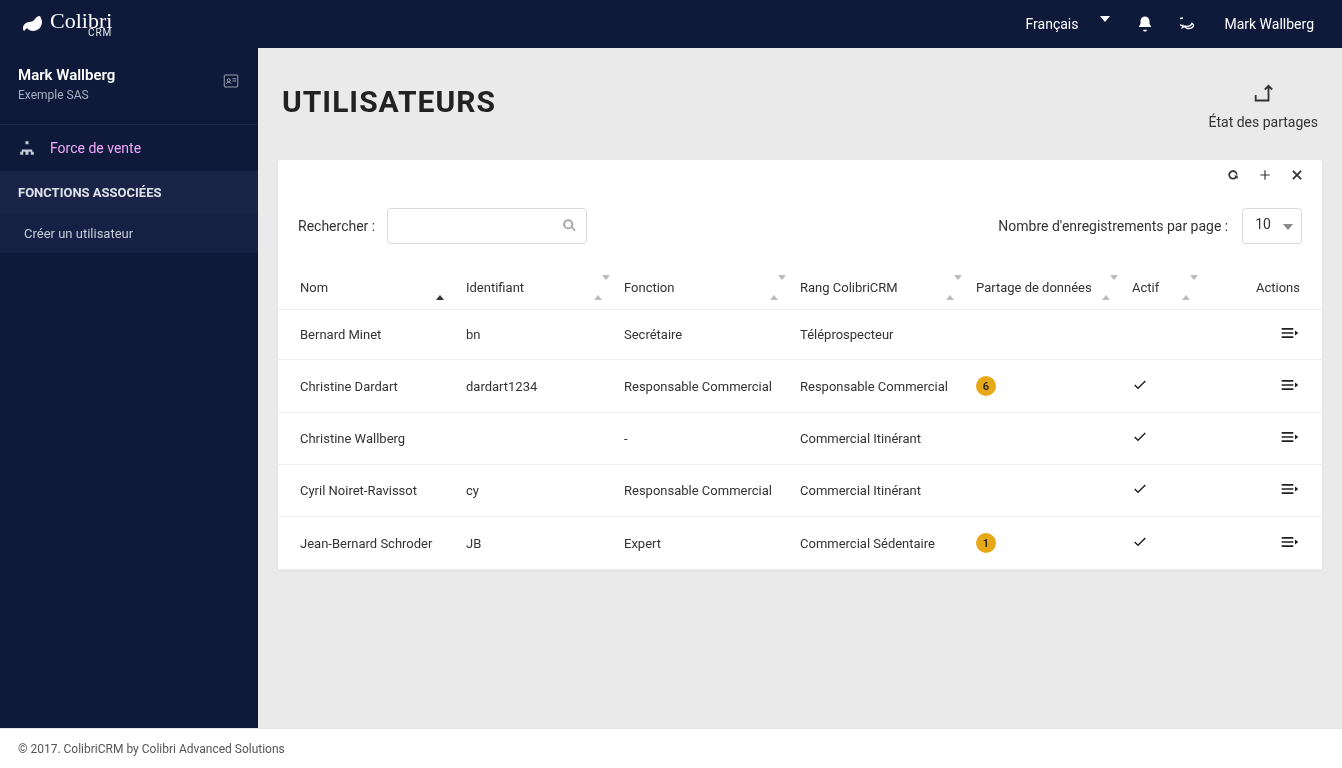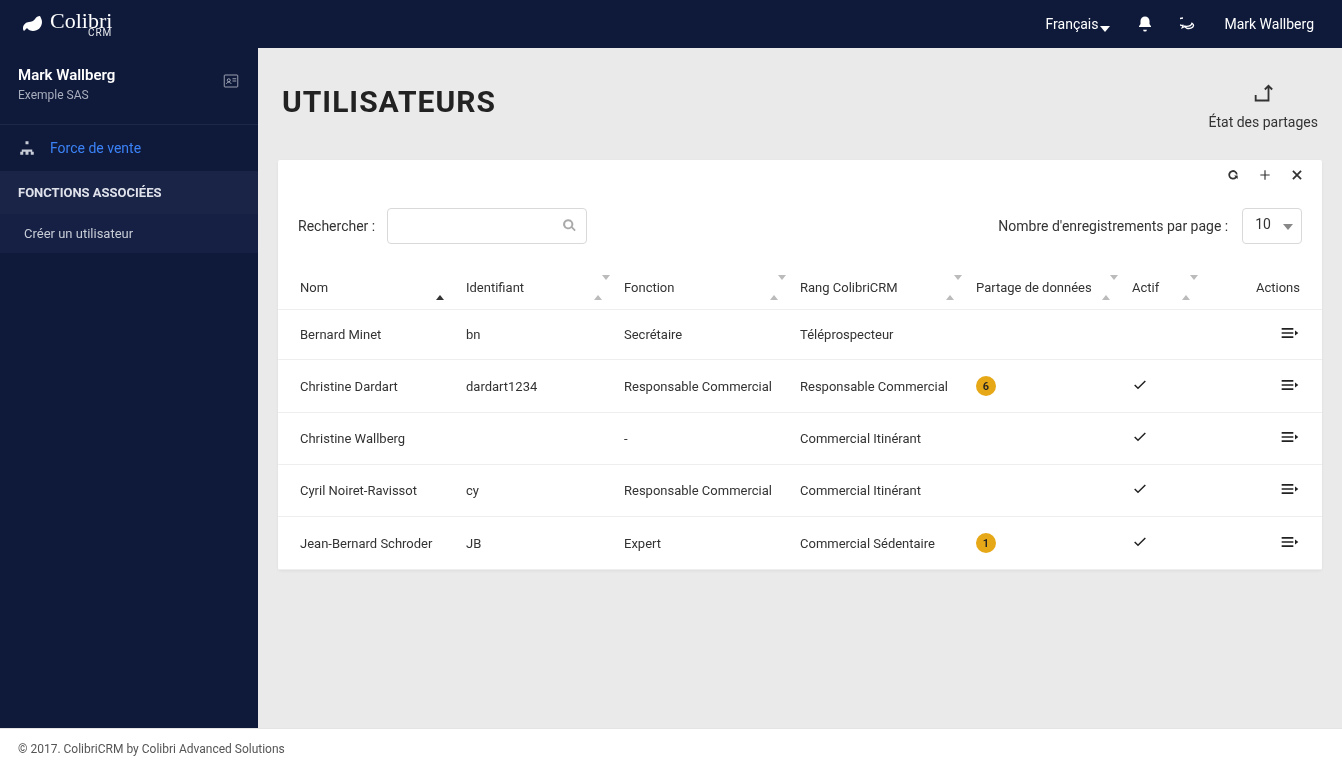--- a/index.html
+++ b/index.html
@@ -7,30 +7,30 @@
 
 
 .topbar { height:48px; background:#0f1a3b; display:flex; align-items:center; color:#fff; }
 .logo { display:flex; align-items:center; padding:0 18px; gap:8px; }
 .logo-bird { width:24px; height:24px; }
 .logo-text { font-family:Georgia,serif; font-size:22px; font-weight:400; }
 .logo-sub { font-size:10px; letter-spacing:1px; opacity:.9; margin-top:-4px; margin-left:2px; }
 .logo-stack { display:flex; flex-direction:column; line-height:1; }
 .top-spacer { flex:1; }
 .top-right { display:flex; align-items:center; gap:26px; padding-right:28px; font-size:14px; }
-.lang { display:flex; align-items:flex-end; gap:2px; cursor:pointer; }
+.lang { display:flex; align-items:flex-start; gap:22px; cursor:pointer; }
 .top-icon { width:18px; height:18px; fill:#fff; cursor:pointer; }
 
 
 .sidebar { position:absolute; top:48px; left:0; width:258px; bottom:40px; background:#0f1a3b; color:#c8ccd6; }
 .userblock { padding:18px 18px 22px; position:relative; }
 .userblock .uname { font-size:15px; font-weight:600; color:#fff; }
 .userblock .uorg { font-size:12px; color:#a8adbd; margin-top:4px; }
 .userblock .card-icon { position:absolute; right:18px; top:24px; width:18px; height:18px; stroke:#c8ccd6; fill:none; }
-.nav-item { display:flex; align-items:center; gap:14px; padding:14px 18px; font-size:14px; color:#3b82f6; border-top:1px solid rgba(255,255,255,.06); cursor:pointer; }
+.nav-item { display:flex; align-items:center; gap:14px; padding:14px 18px; font-size:14px; color:#f0abfc; border-top:1px solid rgba(255,255,255,.06); cursor:pointer; }
 .nav-item svg { width:18px; height:18px; fill:#c8ccd6; }
 .section-header { padding:14px 18px; font-size:13px; font-weight:700; background:#1a2447; color:#dfe2ea; }
 .sub-item { padding:12px 18px 12px 24px; font-size:13px; background:#152044; color:#c8ccd6; cursor:pointer; }
 
 
 .main { position:absolute; top:48px; left:258px; right:0; bottom:40px; overflow:hidden; }
 .page-header { display:flex; align-items:flex-start; padding:36px 24px 30px; }
 .page-title { font-size:30px; font-weight:700; letter-spacing:1px; color:#222; text-transform:uppercase; }
 .header-spacer { flex:1; }
 .share-box { text-align:right; color:#333; font-size:14px; }

